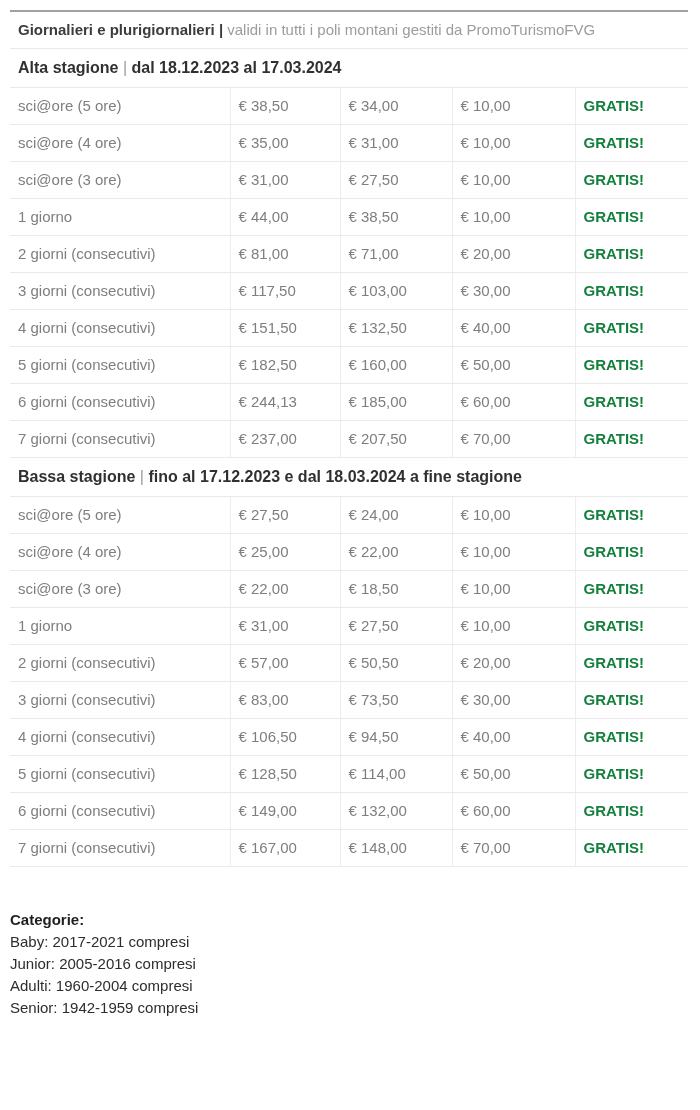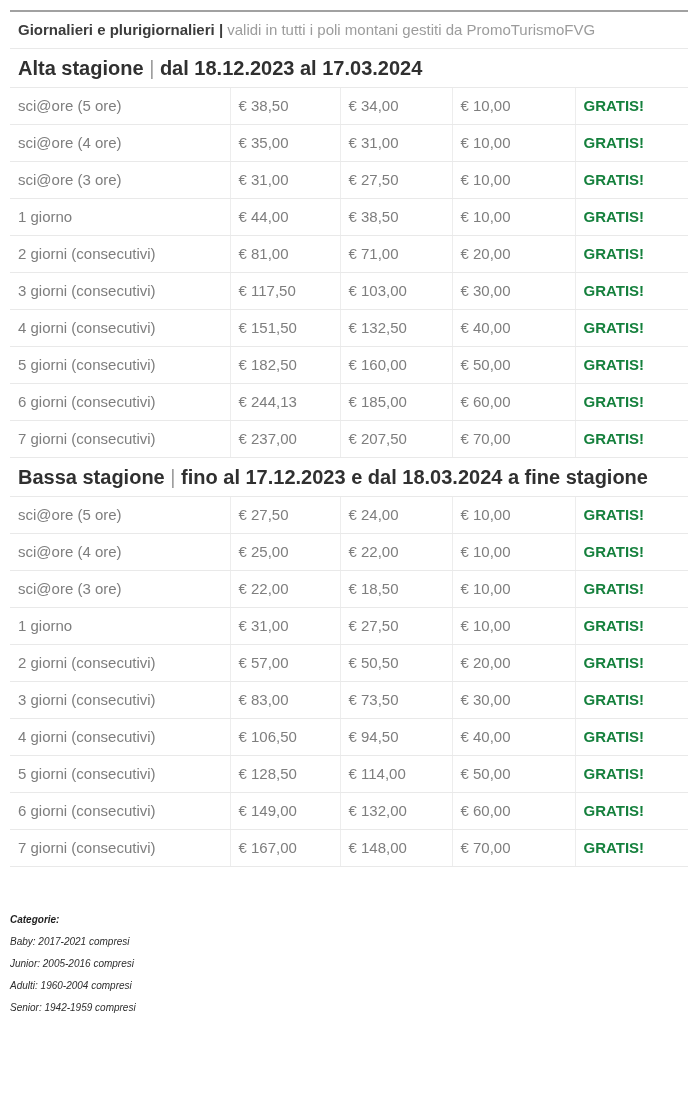--- a/index.html
+++ b/index.html
@@ -38,37 +38,36 @@
   .title-rest { color: #9c9c9c; }
   tr.col-head th {
     font-weight: 600;
     color: #3c3c3c;
     line-height: 19px;
     white-space: pre-line;
     padding: 9px 8px 8px 8px;
     height: 38px;
   }
   tr.section-row td {
-    font-size: 20px;
+    font-size: 16px;
     line-height: 18px;
     font-weight: bold;
     color: #303030;
     padding: 10px 8px 10px 8px;
   }
   .sec-pipe { color: #9c9c9c; font-weight: normal; }
   td.row-label { color: #7e7e7e; }
   td.row-label.italic { }
   td.price { color: #7e7e7e; }
   td.price.gratis { color: #15803d; font-weight: bold; }
   .categories {
     margin-top: 42px;
-    font-size: 10px;
+    font-size: 15px;
     line-height: 22px;
     color: #2d2d2d;
-    font-style: italic;
   }
   .categories-title { font-weight: bold; color: #1f1f1f; }
 </style>
 </head>
 <body>
 
 <div class="page">
 
   <table class="price-table">
     <colgroup>

